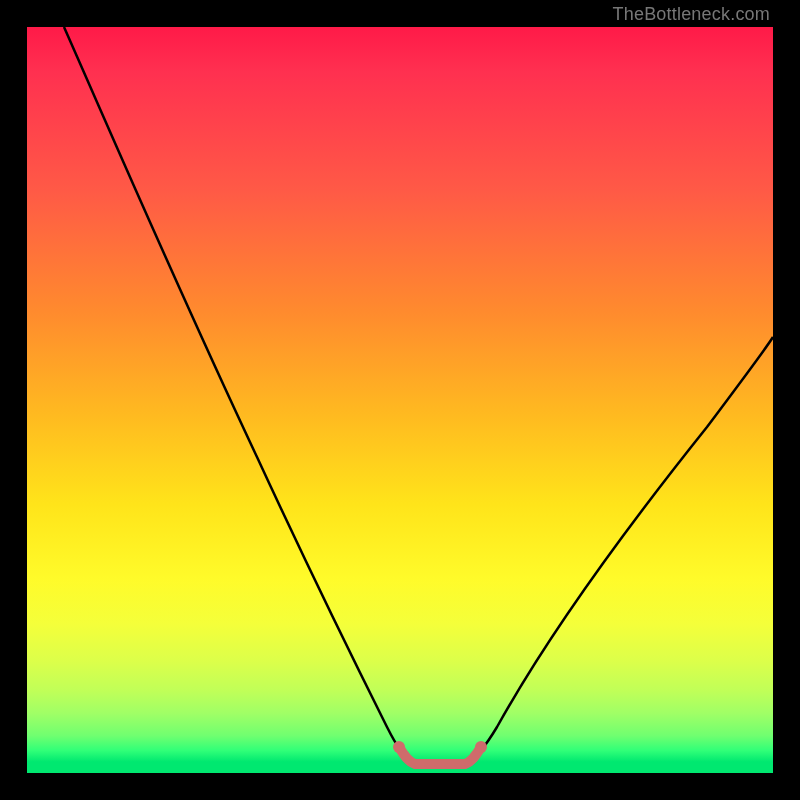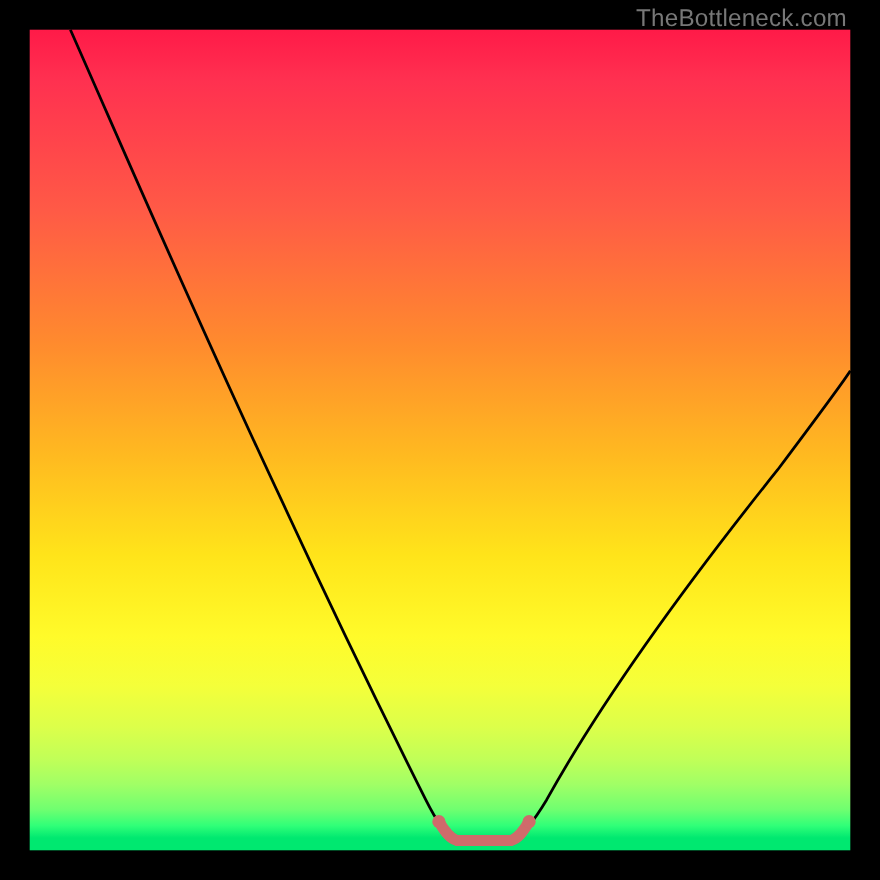--- a/index.html
+++ b/index.html
@@ -41,21 +41,21 @@
       #30ff78 97%,
       #00e870 98.5%,
       #00e870 100%
     );
   }
   .watermark {
     position: absolute;
     top: 4px;
     right: 30px;
     color: #777;
-    font-size: 22px;
+    font-size: 18px;
     font-weight: 500;
     letter-spacing: 0.2px;
     user-select: none;
   }
   svg.curve {
     position: absolute;
     left: 0; top: 0;
     width: 746px; height: 746px;
     overflow: visible;
   }

